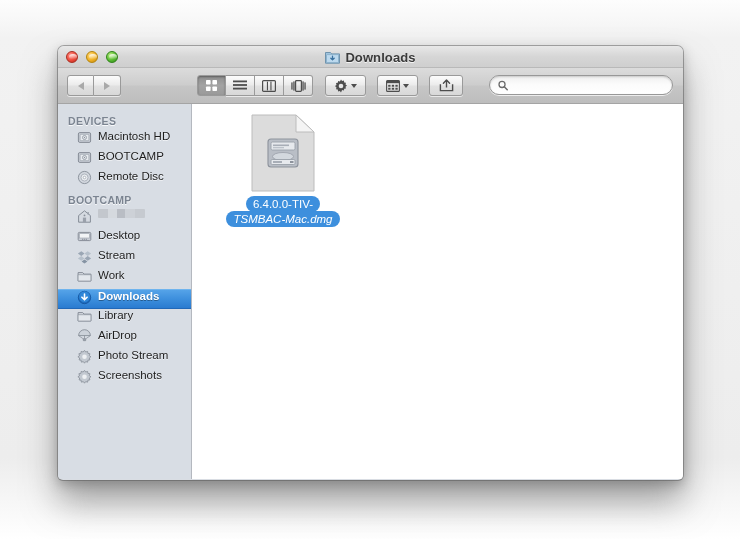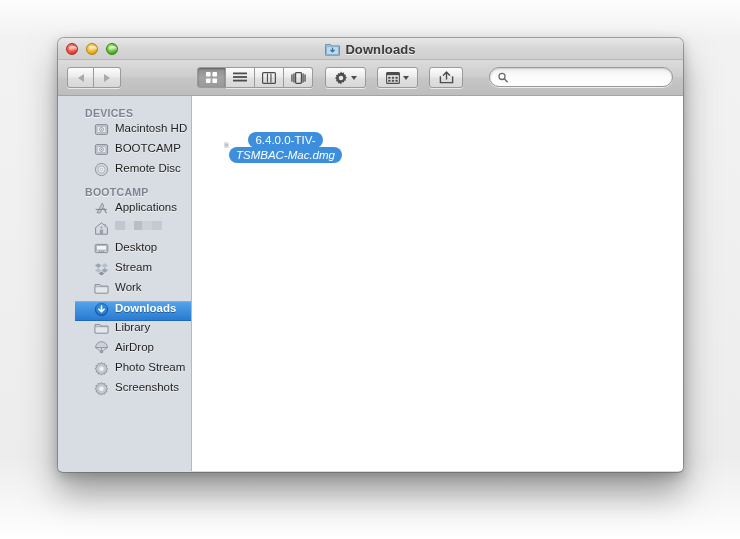--- a/index.html
+++ b/index.html
@@ -23,21 +23,21 @@
         #f7f7f7 4%,
         #f2f2f2 7%,
         #ededed 85%,
         #ffffff 100%);
   }
 
   
   .window {
     position: absolute;
     left: 58px;
-    top: 38px;
+    top: 46px;
     width: 625px;
     height: 434px;
     border-radius: 6px 6px 5px 5px;
     box-shadow:
       0 22px 34px rgba(90,90,90,0.55),
       0 4px 12px rgba(70,70,70,0.35),
       0 0 0 1px rgba(110,110,110,0.55);
     background: #d9dde3;
     overflow: hidden;
   }
@@ -188,21 +188,20 @@
   
   .body-split { display: flex; height: 375px; }
 
   
   .sidebar {
     width: 134px;
     background: #d8dde4;
     border-right: 1px solid #b4b8bf;
     padding-top: 7px;
     overflow: hidden;
-    padding-left: 17px;
   }
 
   .sec-header {
     font-size: 10.5px;
     font-weight: bold;
     color: #7b8491;
     text-shadow: 0 1px 0 rgba(255,255,255,0.8);
     letter-spacing: 0.3px;
     padding: 4px 0 3px 10px;
   }
@@ -249,20 +248,21 @@
     background: #ffffff;
     position: relative;
   }
 
   .file-item {
     position: absolute;
     left: 32px;
     top: 10px;
     width: 118px;
     display: flex;
+    flex-direction: column;
     align-items: center;
   }
 
   .dmg-icon { width: 66px; height: 78px; display: block; }
 
   .file-label {
     margin-top: 4px;
     display: flex;
     flex-direction: column;
     align-items: center;
@@ -418,28 +418,20 @@
         <svg class="sb-icon" viewBox="0 0 15 15">
           <circle cx="7.5" cy="7.5" r="6.1" fill="#d2d7de" stroke="#858c96" stroke-width="0.9"></circle>
           <circle cx="7.5" cy="7.5" r="3.5" fill="#eceff2" stroke="#9aa1ab" stroke-width="0.7"></circle>
           <circle cx="7.5" cy="7.5" r="1.3" fill="#ffffff" stroke="#9aa1ab" stroke-width="0.7"></circle>
         </svg>
         <span>Remote Disc</span>
       </div>
 
       <div class="sec-header">BOOTCAMP</div>
 
-      <div class="sb-item">
-        <svg class="sb-icon" viewBox="0 0 15 15">
-          <path d="M3.0 11.8L8.2 2.2l1.6 2.9-3.7 6.7z" fill="#c2c8d0" stroke="#7d848e" stroke-width="0.8" stroke-linejoin="round"></path>
-          <path d="M12.2 11.8L9.9 7.6" fill="none" stroke="#7d848e" stroke-width="1.1" stroke-linecap="round"></path>
-          <path d="M2.0 8.4h10.4" stroke="#7d848e" stroke-width="1.0" stroke-linecap="round"></path>
-        </svg>
-        <span>Applications</span>
-      </div>
 
       <div class="sb-item">
         <svg class="sb-icon" viewBox="0 0 15 15">
           <path d="M7.5 1.8L1.6 6.6v6.6h11.8V6.6z" fill="#d5dae1" stroke="#7d848e" stroke-width="0.9" stroke-linejoin="round"></path>
           <rect x="5.9" y="8.6" width="3.2" height="4.6" fill="#9aa1ab"></rect>
           <circle cx="7.5" cy="6.4" r="0.9" fill="#8a919b"></circle>
           <rect x="10.4" y="3.1" width="1.5" height="2.4" fill="#9aa1ab"></rect>
         </svg>
         <span class="redacted"></span>
       </div>

